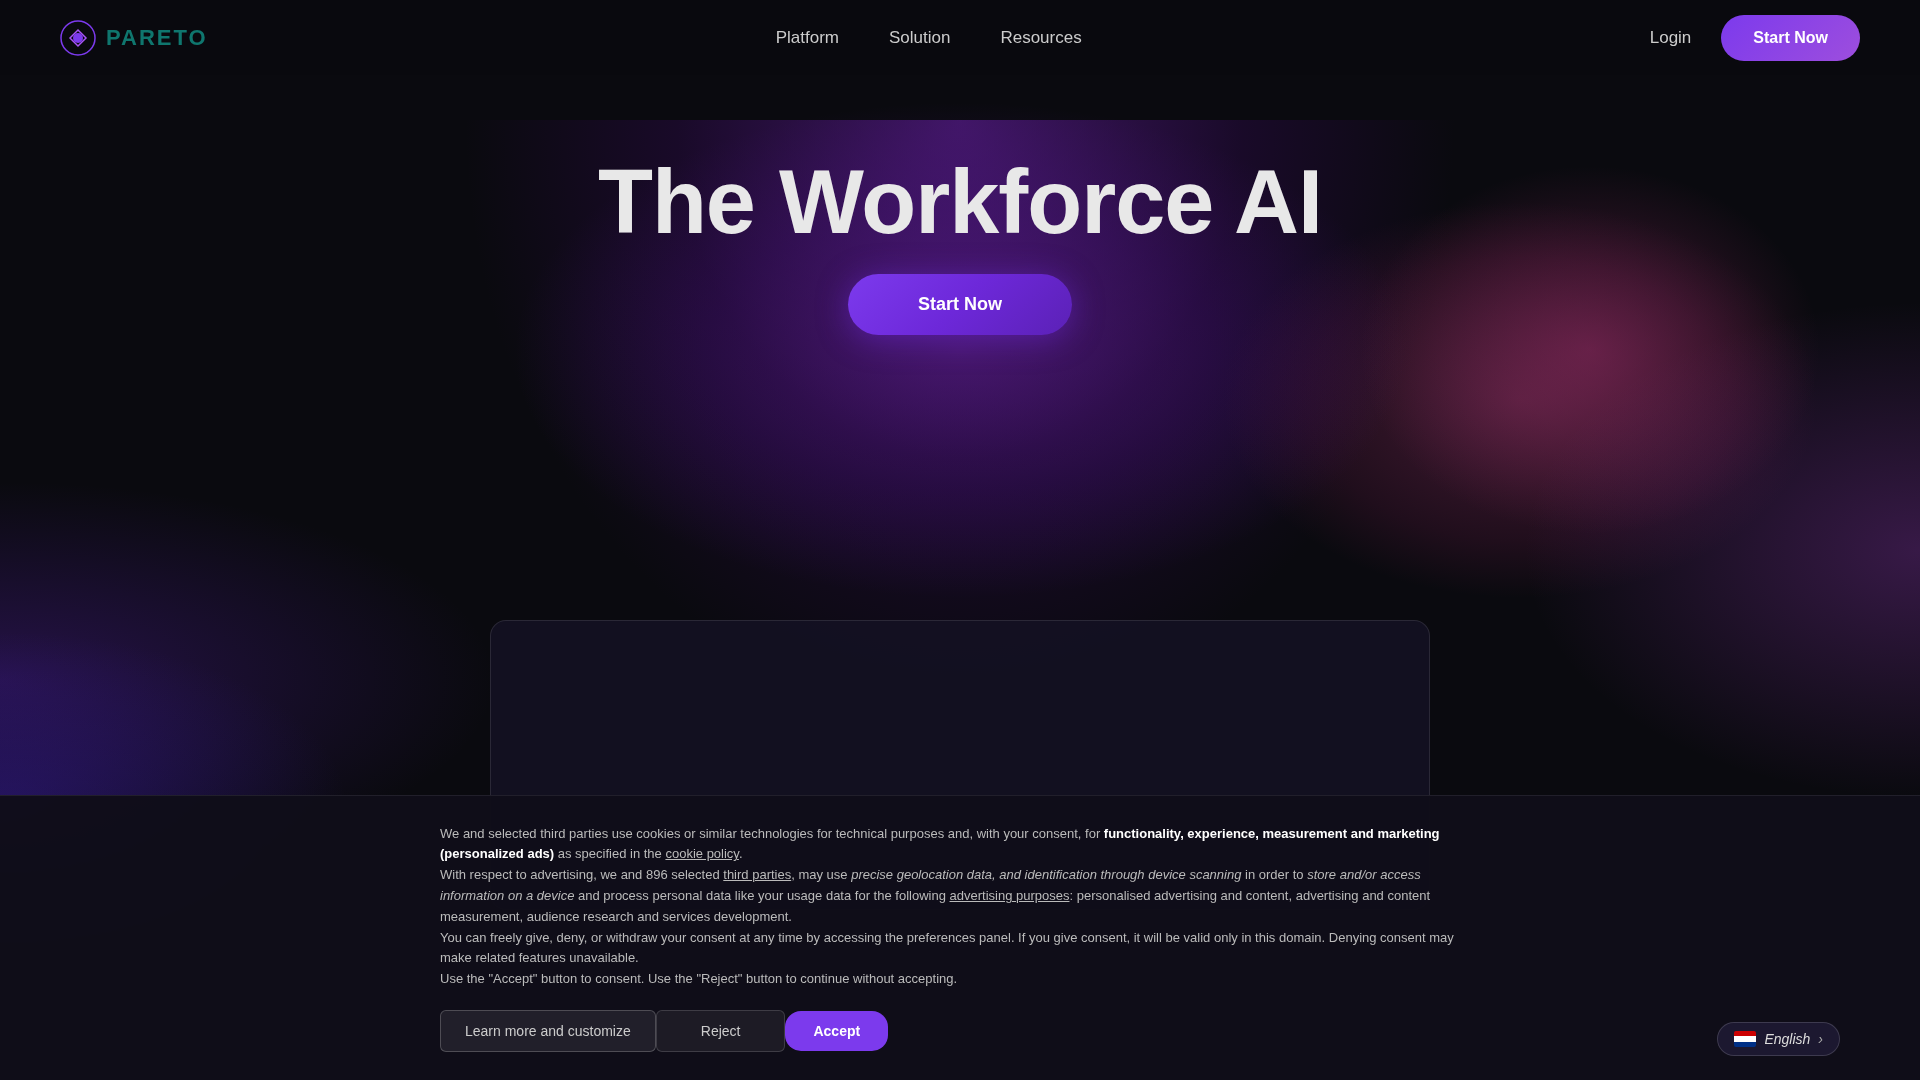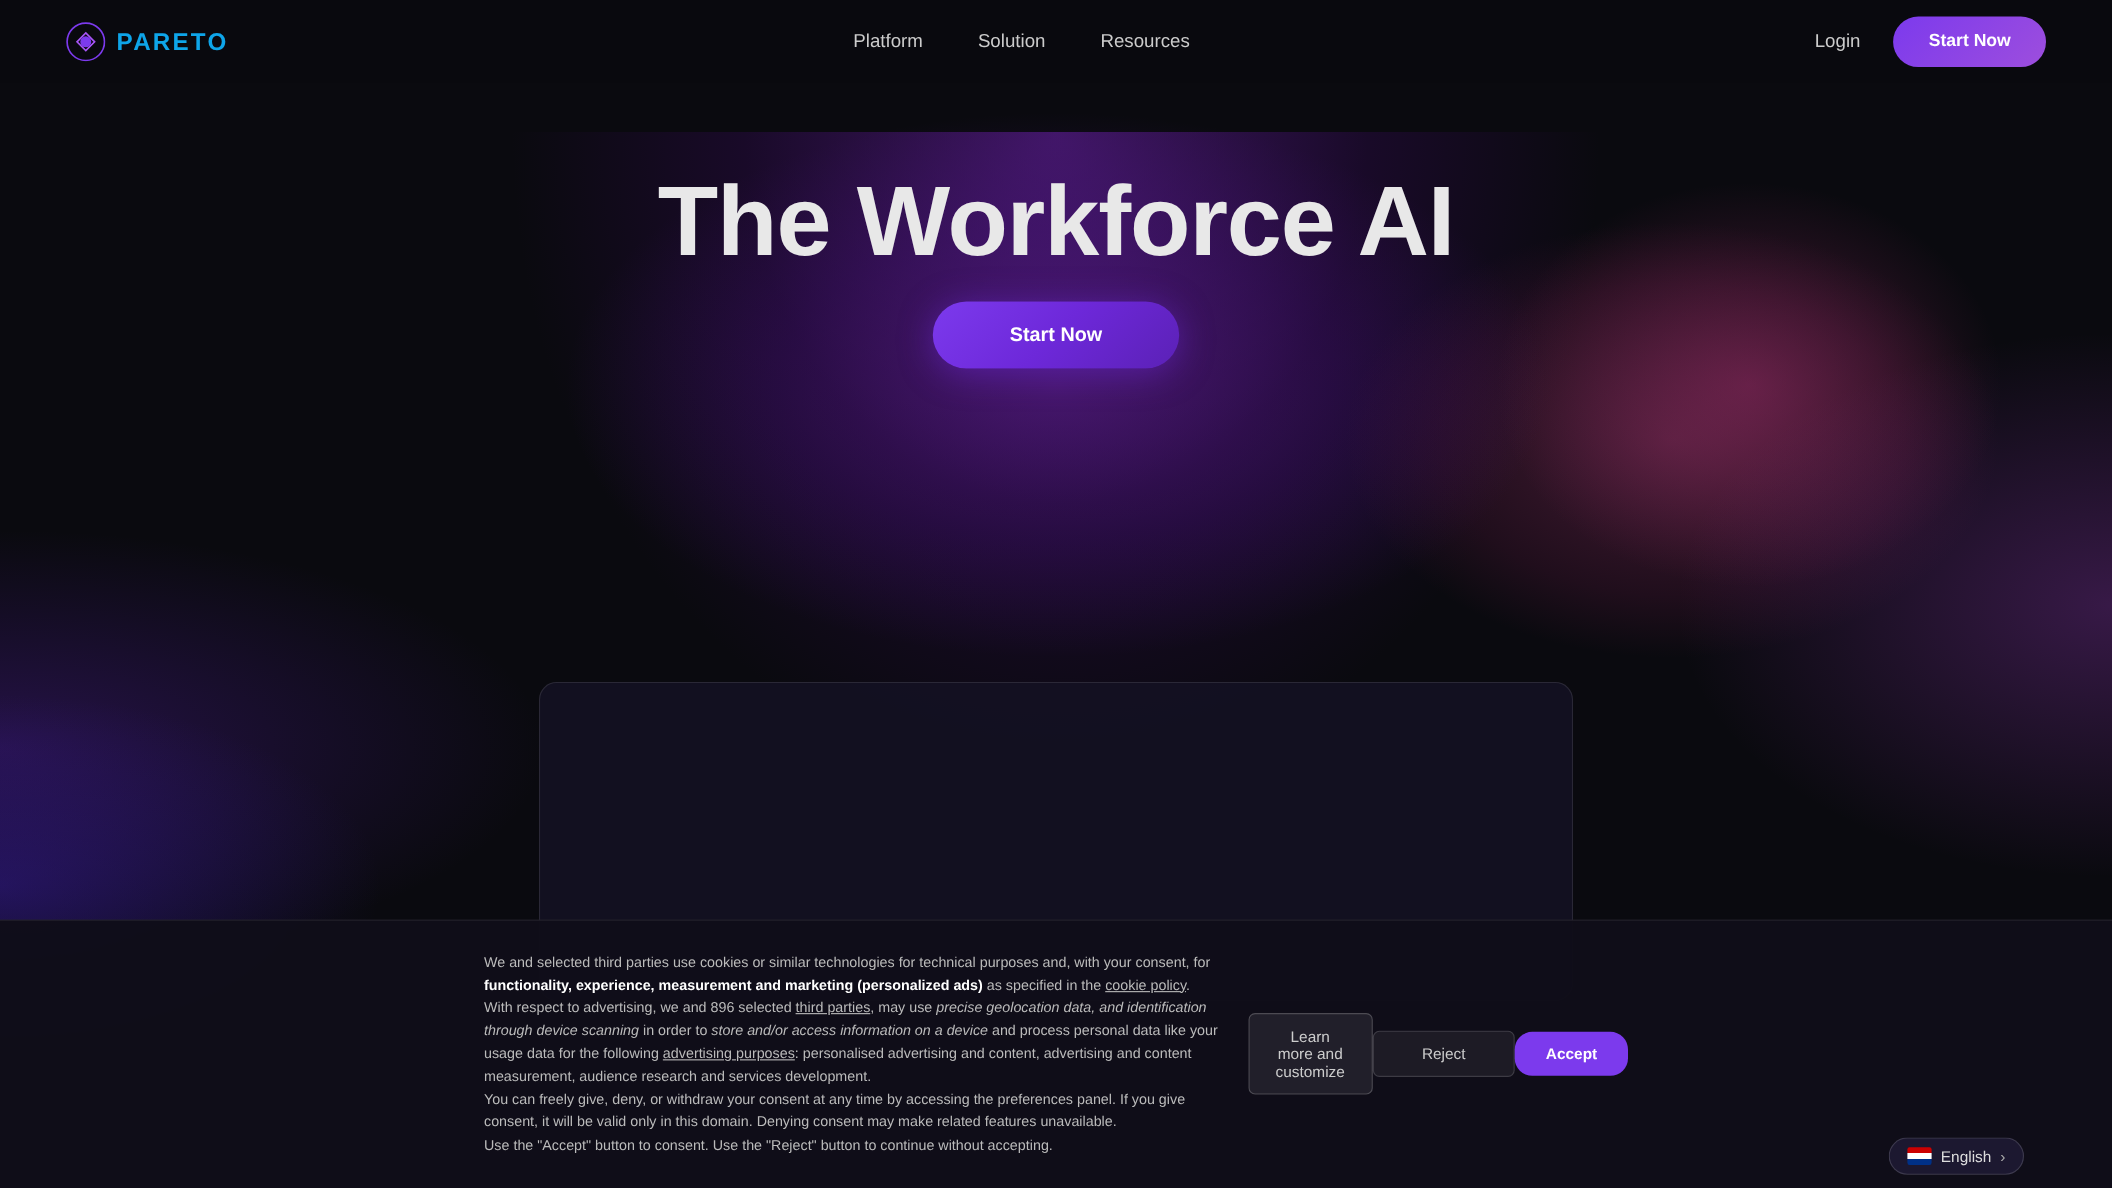--- a/index.html
+++ b/index.html
@@ -86,21 +86,21 @@
     }
 
     .logo-icon {
       width: 36px;
       height: 36px;
     }
 
     .logo-text {
       font-size: 22px;
       font-weight: 700;
-      color: #0ea5e9;
+      color: #0f766e;
       letter-spacing: 2px;
     }
 
     .nav-links {
       display: flex;
       align-items: center;
       gap: 50px;
     }
 
     .nav-link {
@@ -242,20 +242,21 @@
     .cookie-banner {
       position: fixed;
       bottom: 0;
       left: 0;
       right: 0;
       z-index: 100;
       background: rgba(15, 13, 25, 0.97);
       border-top: 1px solid rgba(255,255,255,0.08);
       padding: 28px 440px;
       display: flex;
+      flex-direction: column;
       gap: 20px;
     }
 
     .cookie-text {
       font-size: 13px;
       color: #bbb;
       line-height: 1.6;
     }
 
     .cookie-text strong {
@@ -301,31 +302,32 @@
       border-radius: 16px;
       padding: 12px 28px;
       font-size: 14px;
       font-weight: 600;
       cursor: pointer;
     }
 
     
     .language-selector {
       position: fixed;
-      bottom: 12px;
+      bottom: 24px;
       right: 80px;
       z-index: 200;
       display: flex;
       align-items: center;
       gap: 8px;
       background: rgba(30, 25, 50, 0.95);
       border: 1px solid rgba(255,255,255,0.15);
       border-radius: 24px;
       padding: 8px 16px;
       cursor: pointer;
+      font-style: italic;
     }
 
     .flag-icon {
       width: 22px;
       height: 16px;
       border-radius: 2px;
       background: linear-gradient(
         to bottom,
         #cc0001 33.33%,
         #fff 33.33%,

